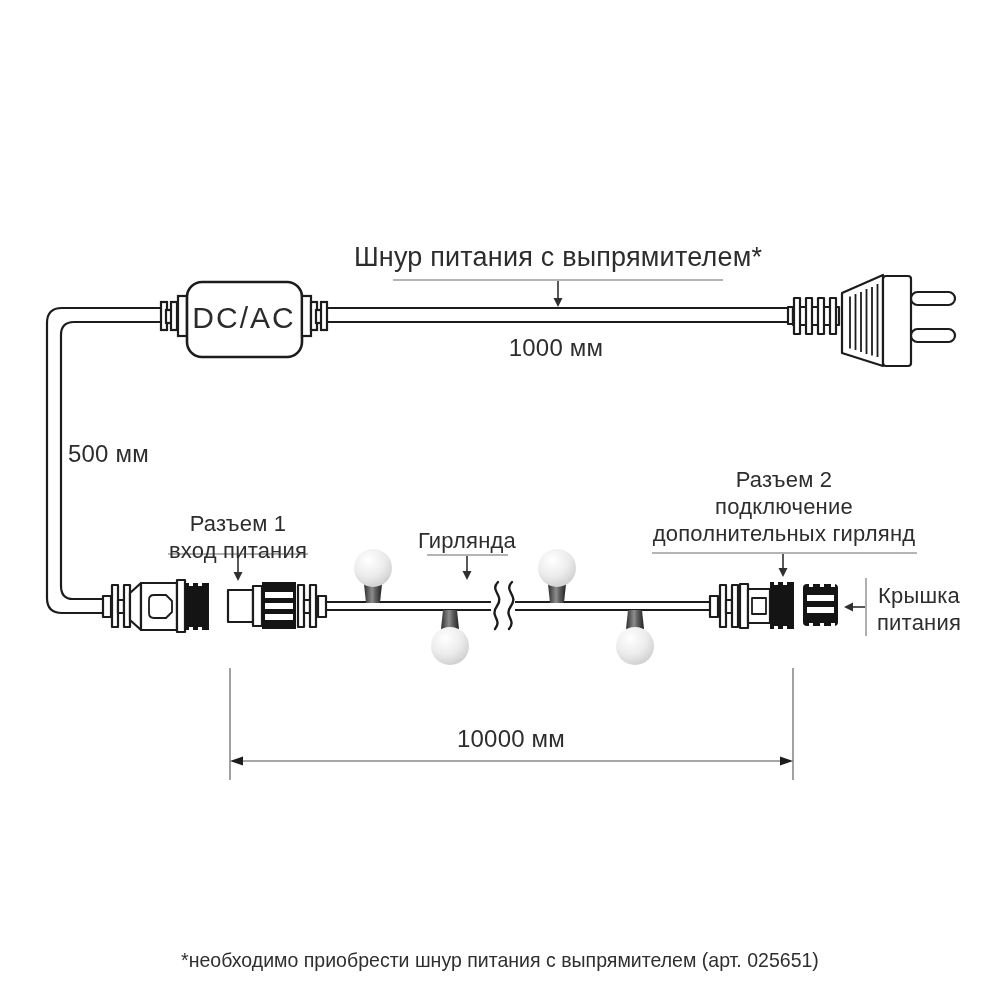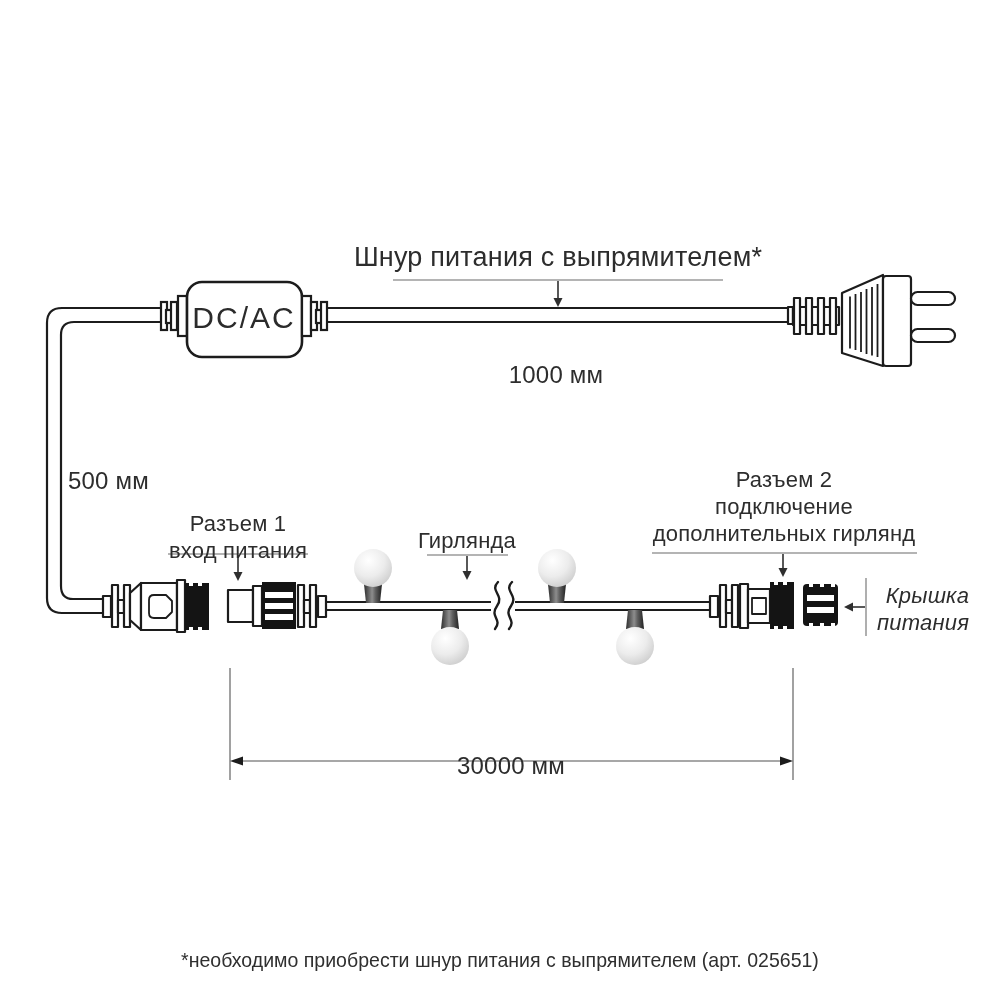--- a/index.html
+++ b/index.html
@@ -2,22 +2,22 @@
 <html><head>
 <meta charset="utf-8">
 <style>
   html,body{margin:0;padding:0;background:#ffffff;}
   .stage{position:relative;width:1000px;height:1000px;background:#ffffff;overflow:hidden;
          font-family:"Liberation Sans",sans-serif;}
   .stage svg{position:absolute;left:0;top:0;}
   .lbl{position:absolute;color:#2d2d2d;font-size:22px;line-height:27px;letter-spacing:.2px;
        white-space:nowrap;}
   .centered{transform:translateX(-50%);text-align:center;}
-  .dim{font-size:24px;margin-top:27px;}
-  .cap-lbl{text-align:right;font-style:italic;}
+  .dim{font-size:24px;}
+  .cap-lbl{text-align:center;}
   .footnote{font-size:21px;color:#2f2f2f;letter-spacing:0;
             transform:translateX(-50%) scaleX(.93);}
   .lbl span{display:block;}
 </style>
 </head>
 <body>
 
 <div class="stage">
 
 <svg width="1000" height="1000" viewBox="0 0 1000 1000">
@@ -224,17 +224,17 @@
   <span>Разъем 2</span>
   <span>подключение</span>
   <span>дополнительных гирлянд</span>
 </div>
 
 <div class="lbl cap-lbl" style="left:877px;top:582px;">
   <span>Крышка</span>
   <span>питания</span>
 </div>
 
-<div class="lbl centered dim" style="left:511px;top:725px;">30000 мм</div>
+<div class="lbl centered dim" style="left:511px;top:725px;">10000 мм</div>
 
 <div class="lbl footnote" style="left:500px;top:946px;">*необходимо приобрести шнур питания с выпрямителем (арт. 025651)</div>
 
 </div>
 
 </body></html>

